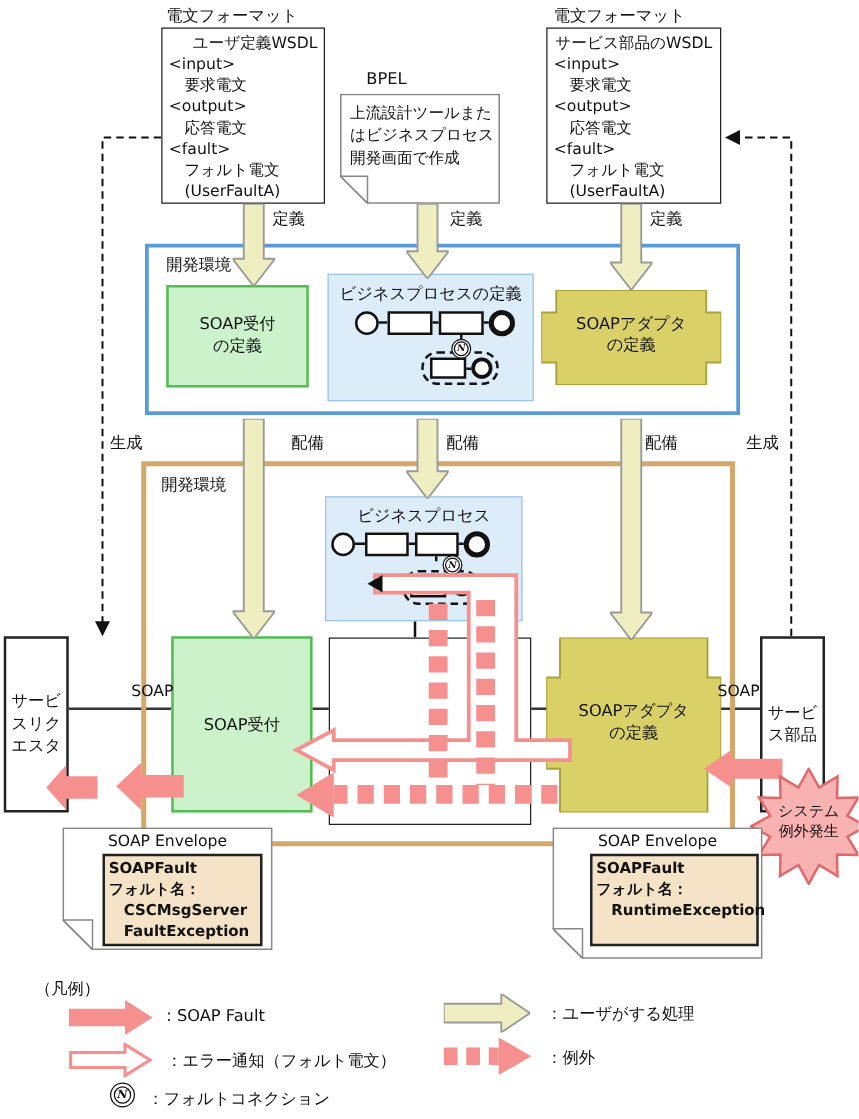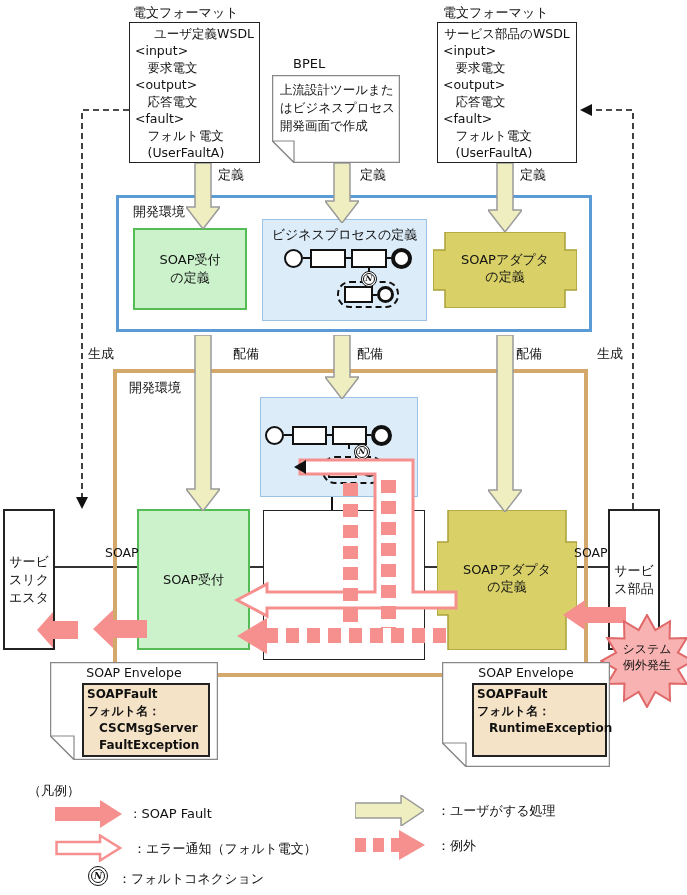--- a/index.html
+++ b/index.html
@@ -139,20 +139,21 @@
     <polygon points="9,0 25,0 25,154 34,154 17,176 0,154 9,154" style="fill:var(--cream_fill);stroke:var(--cream_border);stroke-width:1.5"></polygon>
     </svg>
   <svg class="abs" style="left:325px;top:335px;z-index:5" width="34" height="64">
     <polygon points="9,0 25,0 25,42 34,42 17,64 0,42 9,42" style="fill:var(--cream_fill);stroke:var(--cream_border);stroke-width:1.5"></polygon>
     </svg>
   <svg class="abs" style="left:488px;top:335px;z-index:5" width="34" height="177">
     <polygon points="9,0 25,0 25,155 34,155 17,177 0,155 9,155" style="fill:var(--cream_fill);stroke:var(--cream_border);stroke-width:1.5"></polygon>
     </svg>
 
   <div class="abs bpbox" style="left:260px;top:397px;width:158px;height:100px;z-index:3"></div>
+  <div class="abs nw" style="left:260px;top:404px;width:158px;text-align:center;z-index:4">ビジネスプロセス</div>
 
   <div class="abs fc" style="left:265px;top:426px;width:19px;height:19px;z-index:4"></div>
   <div class="abs fl" style="left:284px;top:434px;width:8px;height:2px;z-index:4"></div>
   <div class="abs fr" style="left:292px;top:426px;width:35px;height:19px;z-index:4"></div>
   <div class="abs fl" style="left:327px;top:434px;width:5px;height:2px;z-index:4"></div>
   <div class="abs fr" style="left:332px;top:426px;width:35px;height:19px;z-index:4"></div>
   <div class="abs fl" style="left:367px;top:434px;width:4px;height:2px;z-index:4"></div>
   <div class="abs fcb" style="left:371px;top:425px;width:21px;height:21px;z-index:4"></div>
   <div class="abs fl" style="left:348px;top:445px;width:2px;height:4px;z-index:4"></div>
   <div class="abs ncirc" style="left:354px;top:444px;width:16px;height:16px;z-index:5">

